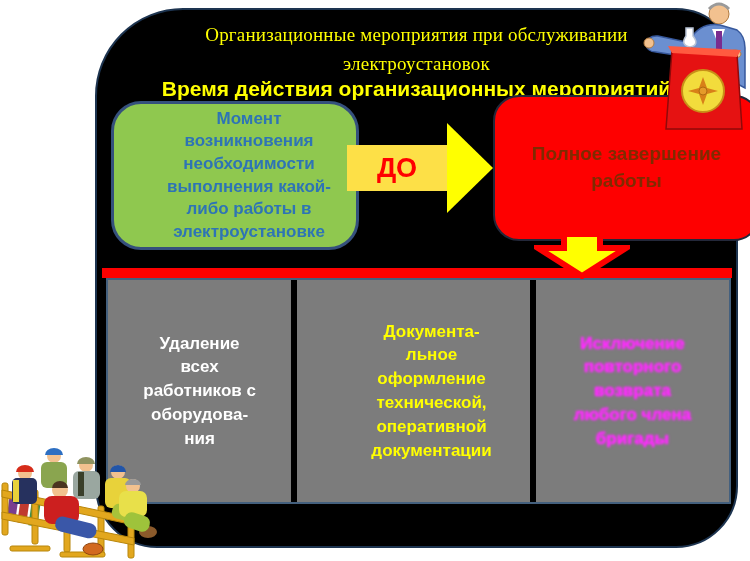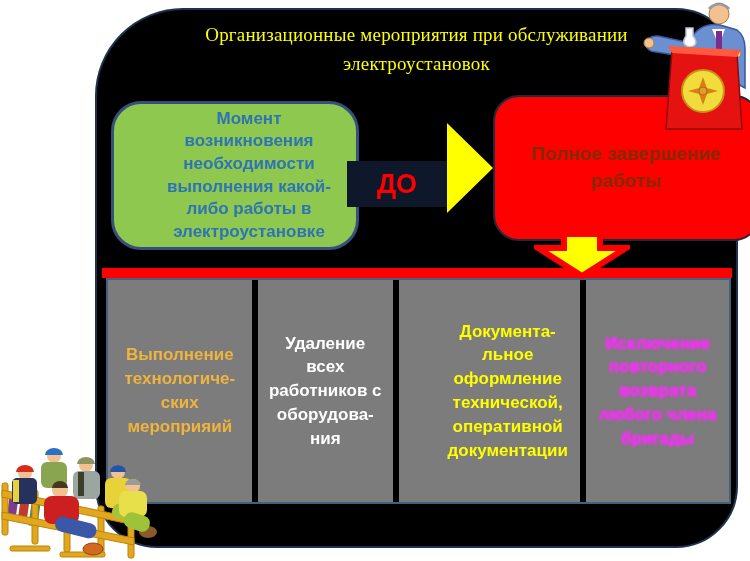--- a/index.html
+++ b/index.html
@@ -24,22 +24,22 @@
   .start-box{
     position:absolute;left:14px;top:91px;width:248px;height:149px;
     background:#8fc84f;border:3px solid #35507c;border-radius:30px;
     box-sizing:border-box;display:flex;align-items:center;justify-content:center;padding-left:28px;
   }
   .start-box .txt{
     font-weight:700;font-size:17px;line-height:1.33;color:#2e74b5;
     text-align:center;white-space:pre-line;
   }
   .arrow-shaft{
-    position:absolute;left:250px;top:151px;width:100px;height:46px;
-    background:#0f172a;display:flex;align-items:center;justify-content:center;
+    position:absolute;left:250px;top:135px;width:100px;height:46px;
+    background:#fde047;display:flex;align-items:center;justify-content:center;
   }
   .arrow-label{font-weight:700;font-size:27px;color:#ff0000;}
   .arrow-head{
     position:absolute;left:350px;top:113px;width:0;height:0;
     border-top:45px solid transparent;border-bottom:45px solid transparent;
     border-left:46px solid #ffff00;
   }
   .end-box{
     position:absolute;left:396px;top:85px;width:267px;height:146px;
     background:#fe0000;border:2px solid #23283a;border-radius:26px;
@@ -66,20 +66,21 @@
   .col3 .txt{color:#ffff00;}
   .col4 .txt{color:#ff2bff;filter:blur(1.1px);text-shadow:0 0 2px #ff2bff;}
   .presenter{position:absolute;left:642px;top:0;z-index:5;}
   .audience{position:absolute;left:0;top:428px;z-index:5;}
 </style>
 </head>
 <body>
 
 <div class="panel">
   <div class="title">Организационные мероприятия при обслуживании электроустановок</div>
+  <div class="subtitle">Время действия организационных мероприятий</div>
 
   <div class="start-box">
     <div class="txt">Момент
 возникновения
 необходимости
 выполнения какой-
 либо работы в
 электроустановке</div>
   </div>
 
@@ -95,26 +96,20 @@
 
   <div class="down-arrow">
     <svg width="96" height="48" viewBox="0 0 96 48">
       <path d="M30 3 L66 3 L66 17 L92 17 L48 45 L4 17 L30 17 Z" fill="#ffff00" stroke="#fe0000" stroke-width="6" stroke-linejoin="miter"></path>
     </svg>
   </div>
 
   <div class="red-bar"></div>
 
   <div class="columns">
-    <div class="col col1">
-      <div class="txt">Выполнение
-технологиче-
-ских
-мероприяий</div>
-    </div>
     <div class="col col2">
       <div class="txt">Удаление
 всех
 работников с
 оборудова-
 ния</div>
     </div>
     <div class="col col3">
       <div class="txt">Документа-
 льное

